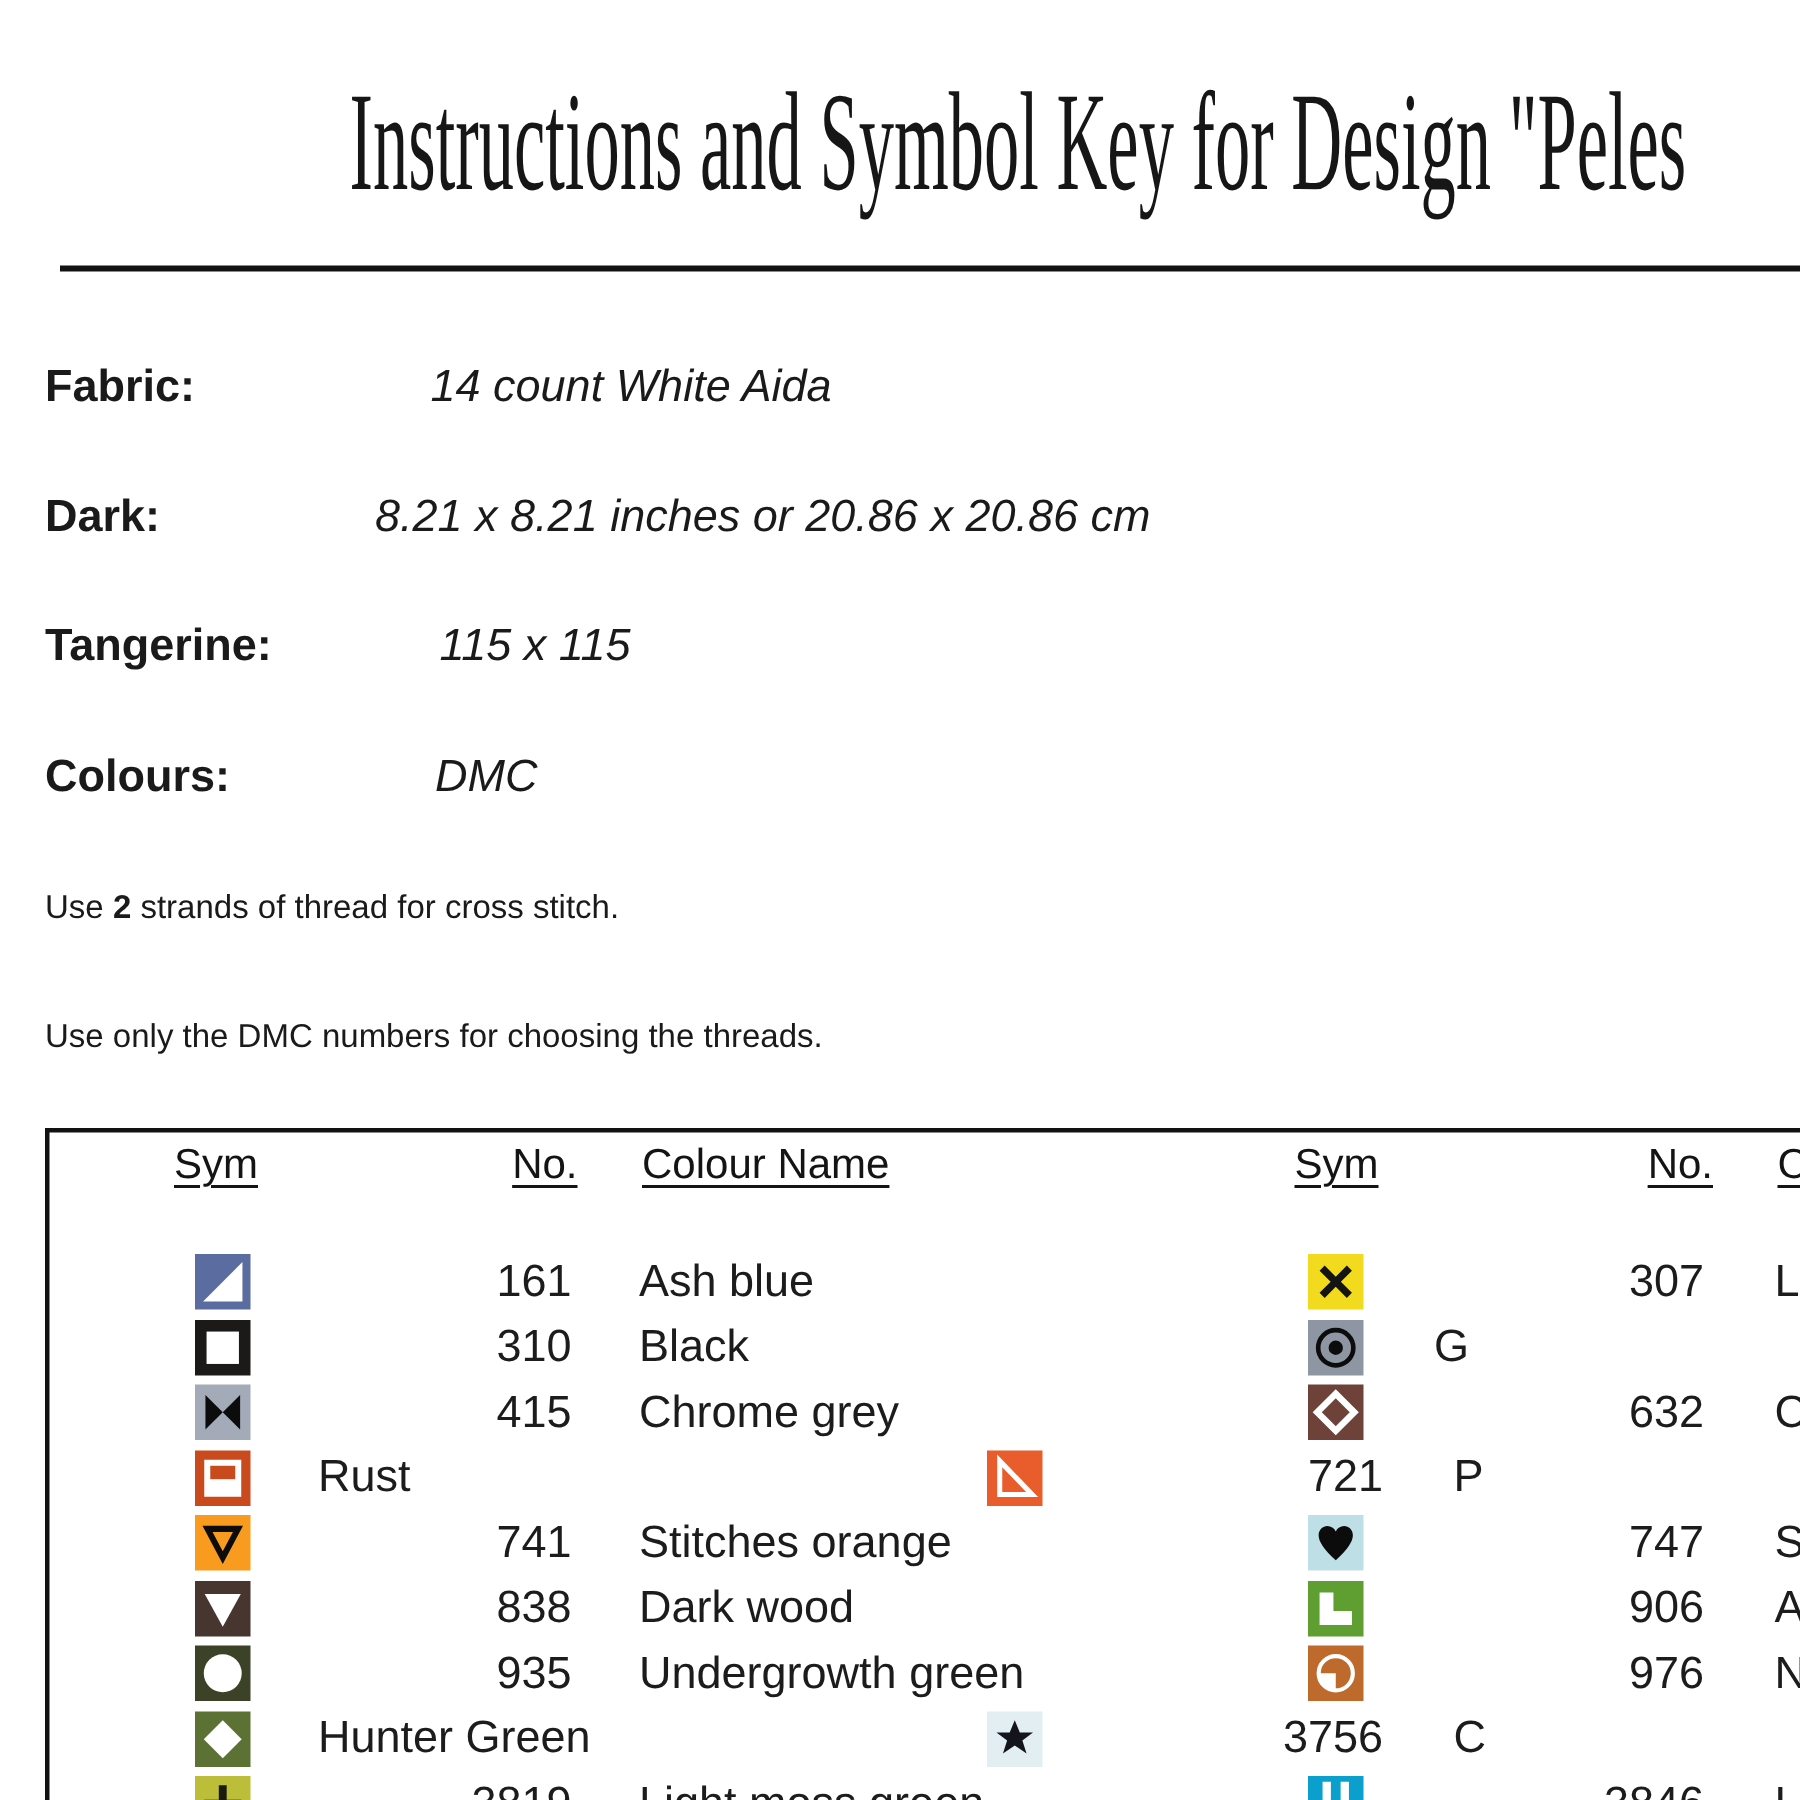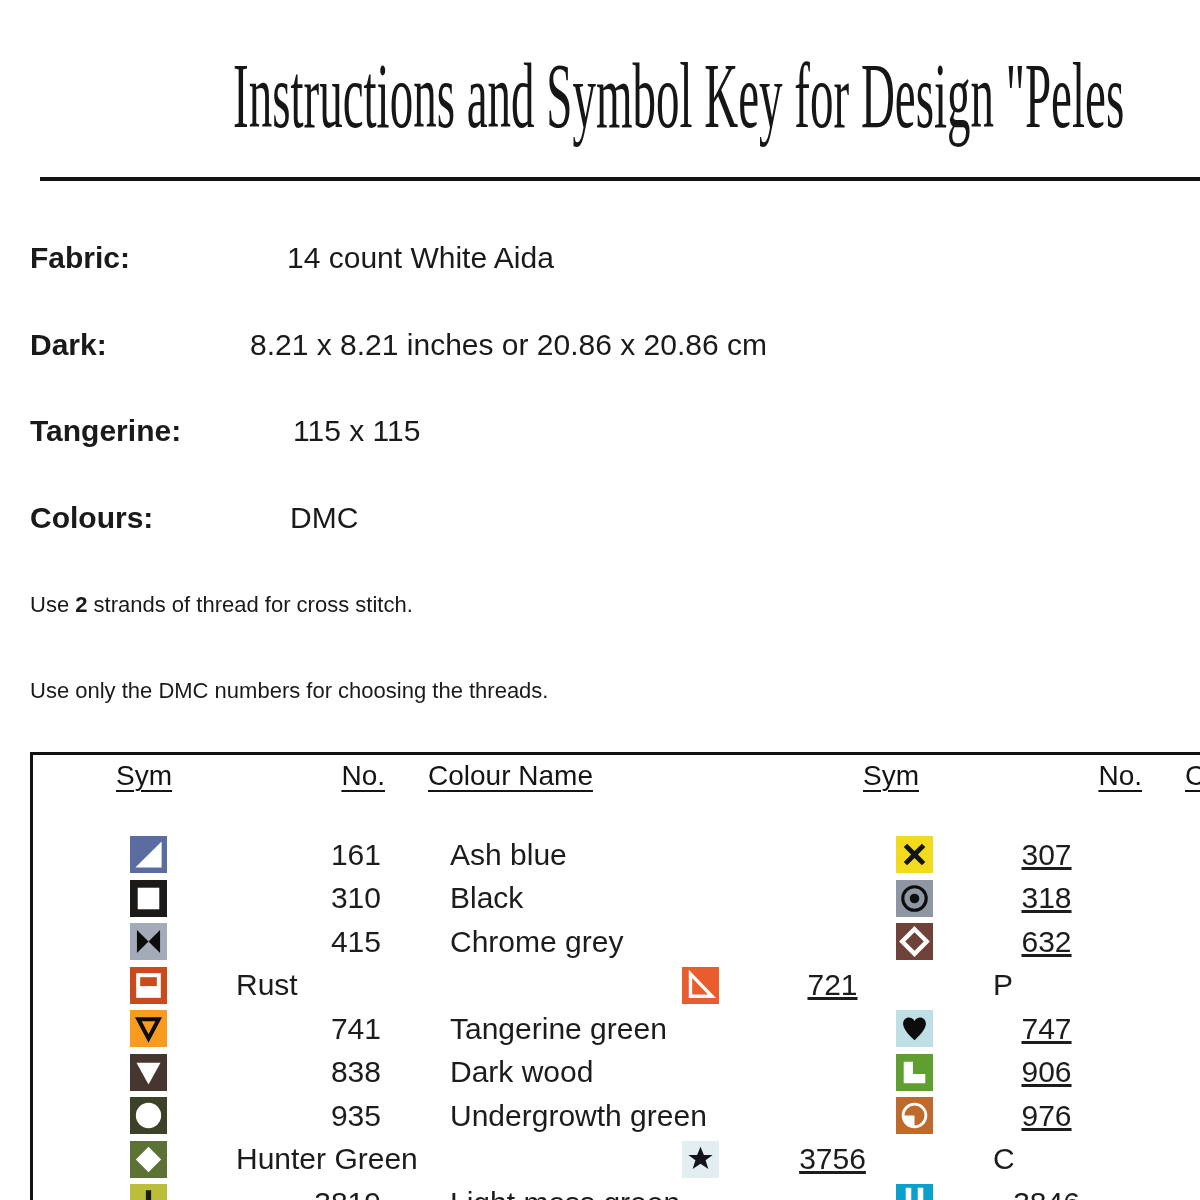--- a/index.html
+++ b/index.html
@@ -19,21 +19,21 @@
     transform:scaleX(0.5);
     transform-origin:0 0;
     color:#161616;
   }
   .rule{
     position:absolute;left:40px;top:177px;
     width:1160px;height:4px;background:#121212;
   }
   .info-row{position:absolute;left:0;width:1036px;height:36px;font-size:30px;line-height:36px;}
   .info-label{position:absolute;left:30px;font-weight:bold;}
-  .info-value{position:absolute;white-space:nowrap;}
+  .info-value{position:absolute;white-space:nowrap;font-style:italic;}
   .note{position:absolute;left:30px;font-size:22px;line-height:36px;white-space:nowrap;}
   .note b{font-weight:bold;}
 
   .key-table{
     position:absolute;left:30px;top:752px;
     width:1245px;height:530px;
     border:3px solid #121212;
     background:#ffffff;
   }
   .kh{
@@ -50,23 +50,23 @@
   .kh-sym-right{left:823px;width:70px;text-align:center;}
   .kh-no-right{left:1009px;width:100px;text-align:right;}
   .kh-colour-right{left:1152px;}
 
   .rows{position:absolute;left:3px;top:78px;width:1240px;}
   .trow{display:flex;align-items:center;height:43.5px;font-size:30px;color:#1c1c1c;}
   .sym{flex:none;width:37px;height:37px;}
   .sym svg{display:block;width:37px;height:37px;}
   .c-sym1{margin-left:94px;}
   .c-no1{flex:none;width:214px;text-align:right;white-space:nowrap;}
-  .c-name1{flex:none;margin-left:69px;width:330px;white-space:nowrap;}
+  .c-name1{flex:none;margin-left:45px;width:330px;white-space:nowrap;}
   .c-sym2{margin-left:116px;}
-  .c-no2{flex:none;width:227px;text-align:center;white-space:nowrap;text-decoration:underline;}
+  .c-no2{flex:none;width:227px;text-align:right;white-space:nowrap;}
   .c-name2{flex:none;margin-left:47px;width:150px;white-space:nowrap;}
 </style>
 </head>
 <body>
 
 <div class="title">Instructions and Symbol Key for Design "Peles</div>
 <div class="rule"></div>
 
 <div class="info-row" style="top:240px">
   <span class="info-label">Fabric:</span>
@@ -122,21 +122,20 @@
           </svg>
         </span>
       <span class="c-no1">310</span>
       <span class="c-name1">Black</span>
       <span class="sym c-sym2" style="background-color: rgb(142, 150, 163); color: rgb(12, 12, 12);">
           <svg viewBox="0 0 24 24">
             <circle cx="12" cy="12" r="7.6" fill="none" stroke="currentColor" stroke-width="2"></circle>
             <circle cx="12" cy="12" r="3.1" fill="currentColor"></circle>
           </svg>
         </span>
-      <span class="c-no2">318</span>
       <span class="c-name2">G</span>
     </div>
 
     <div class="trow">
       <span class="sym c-sym1" style="background-color: rgb(163, 171, 184); color: rgb(12, 12, 12);">
           <svg viewBox="0 0 24 24">
             <polygon points="4.5,4.5 12,12 4.5,19.5" fill="currentColor"></polygon>
             <polygon points="19.5,4.5 12,12 19.5,19.5" fill="currentColor"></polygon>
           </svg>
         </span>
@@ -168,21 +167,21 @@
       <span class="c-name2">P</span>
     </div>
 
     <div class="trow">
       <span class="sym c-sym1" style="background-color: rgb(248, 155, 30); color: rgb(12, 12, 12);">
           <svg viewBox="0 0 24 24">
             <polygon points="5.4,6 18.6,6 12,18.4" fill="none" stroke="currentColor" stroke-width="2.6"></polygon>
           </svg>
         </span>
       <span class="c-no1">741</span>
-      <span class="c-name1">Tangerine green</span>
+      <span class="c-name1">Stitches orange</span>
       <span class="sym c-sym2" style="background-color: rgb(191, 223, 230); color: rgb(12, 12, 12);">
           <svg viewBox="0 0 24 24">
             <path d="M12 19.6C6.6 14.8 4.6 11.4 4.6 8.8 4.6 6.4 6.4 4.8 8.4 4.8c1.5 0 2.9.9 3.6 2.3.7-1.4 2.1-2.3 3.6-2.3 2 0 3.8 1.6 3.8 4 0 2.6-2 6-7.4 10.8z" fill="currentColor"></path>
           </svg>
         </span>
       <span class="c-no2">747</span>
       <span class="c-name2">S</span>
     </div>
 
     <div class="trow">

